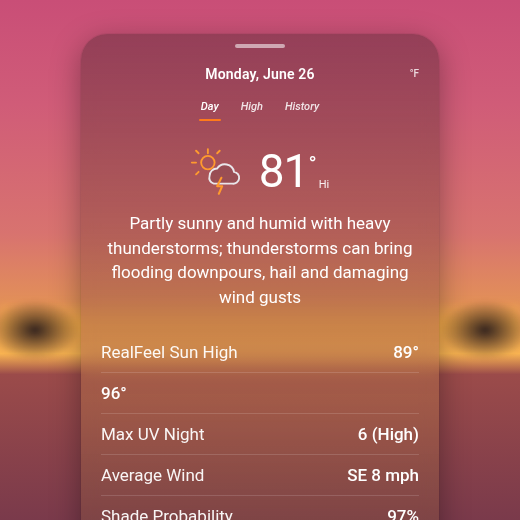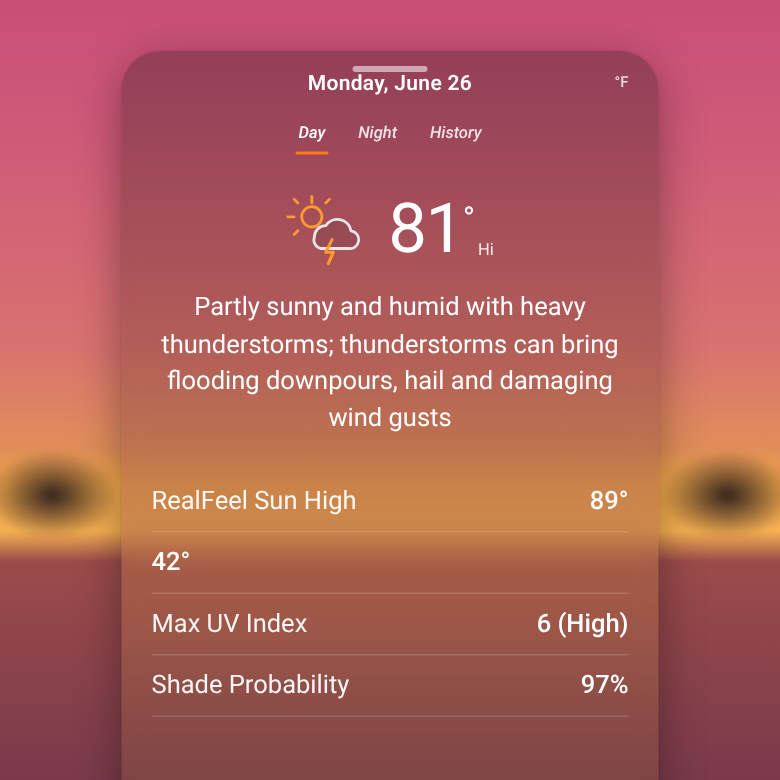--- a/index.html
+++ b/index.html
@@ -38,21 +38,21 @@
     padding: 14px 20px 0 20px;
     overflow: hidden;
     z-index: 1;
   }
   .notch {
     position: absolute;
     top: 10px; left: 50%; transform: translateX(-50%);
     width: 50px; height: 4px; border-radius: 3px;
     background: rgba(255,255,255,0.55);
   }
-  .header { position: relative; text-align: center; }
+  .header { position: relative; text-align: center; margin-top: 18px; }
   .date { font-size: 14px; font-weight: 600; letter-spacing: 0.2px; }
   .unit-toggle {
     position: absolute; right: -4px; top: 0;
     font-size: 10px; opacity: 0.8; font-weight: 500;
     padding: 2px 4px; cursor: pointer;
   }
   .tabs {
     display: flex; justify-content: center; gap: 22px;
     margin-top: 18px; font-size: 11px; font-weight: 500; font-style: italic;
   }
@@ -95,21 +95,21 @@
 <div class="card">
   <div class="notch"></div>
 
   <div class="header">
     <div class="date">Monday, June 26</div>
     <div class="unit-toggle">°F</div>
   </div>
 
   <div class="tabs">
     <div class="tab active">Day</div>
-    <div class="tab">Night</div>
+    <div class="tab">High</div>
     <div class="tab">History</div>
   </div>
 
   <div class="hero">
     <svg class="weather-svg" viewBox="0 0 64 56">
       <g stroke="#ff9a2e" stroke-width="2.2" fill="none" stroke-linecap="round">
         <circle cx="20" cy="18" r="8"></circle>
         <line x1="20" y1="2" x2="20" y2="7"></line>
         <line x1="6" y1="18" x2="1" y2="18"></line>
         <line x1="9" y1="7" x2="6" y2="4"></line>
@@ -130,24 +130,28 @@
 
 
   <div class="desc">Partly sunny and humid with heavy thunderstorms; thunderstorms can bring flooding downpours, hail and damaging wind gusts</div>
 
   <div class="list">
     <div class="row">
       <span class="label">RealFeel Sun High</span>
       <span class="value">89°</span>
     </div>
     <div class="row">
-      <span class="value">42°</span>
+      <span class="value">96°</span>
     </div>
     <div class="row">
-      <span class="label">Max UV Index</span>
+      <span class="label">Max UV Night</span>
       <span class="value">6 (High)</span>
+    </div>
+    <div class="row">
+      <span class="label">Average Wind</span>
+      <span class="value">SE 8 mph</span>
     </div>
     <div class="row">
       <span class="label">Shade Probability</span>
       <span class="value">97%</span>
     </div>
   </div>
 </div>
 
 </body></html>

